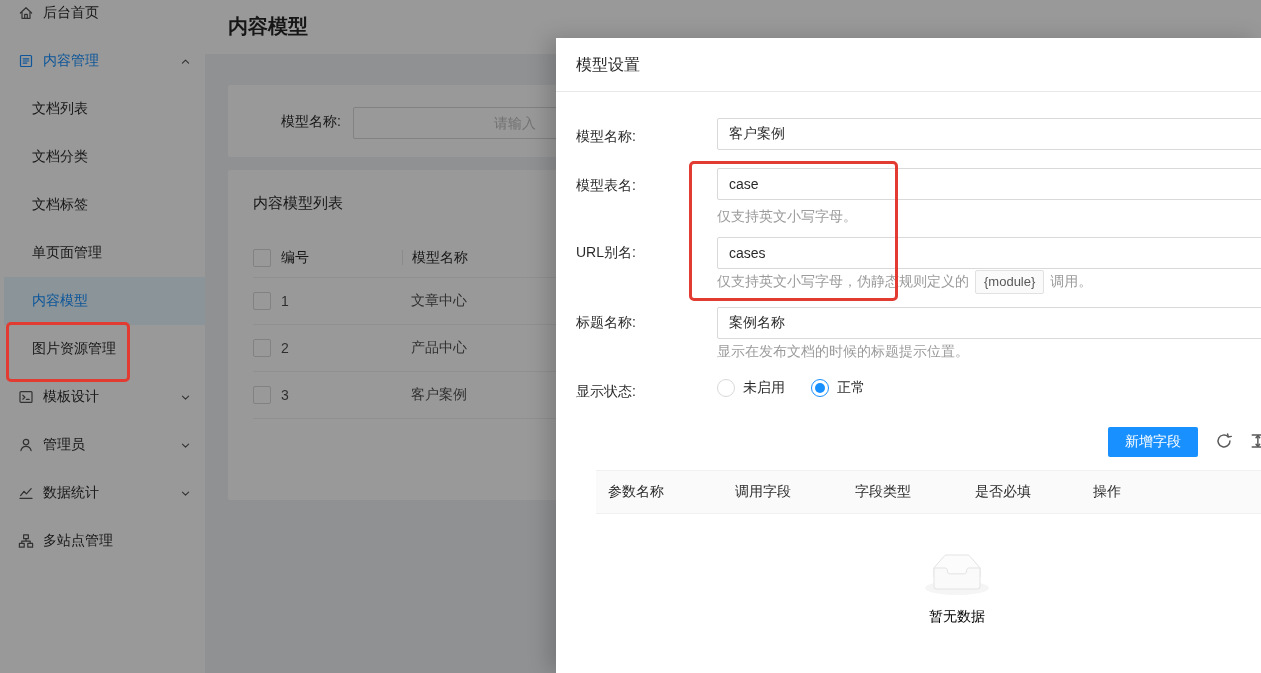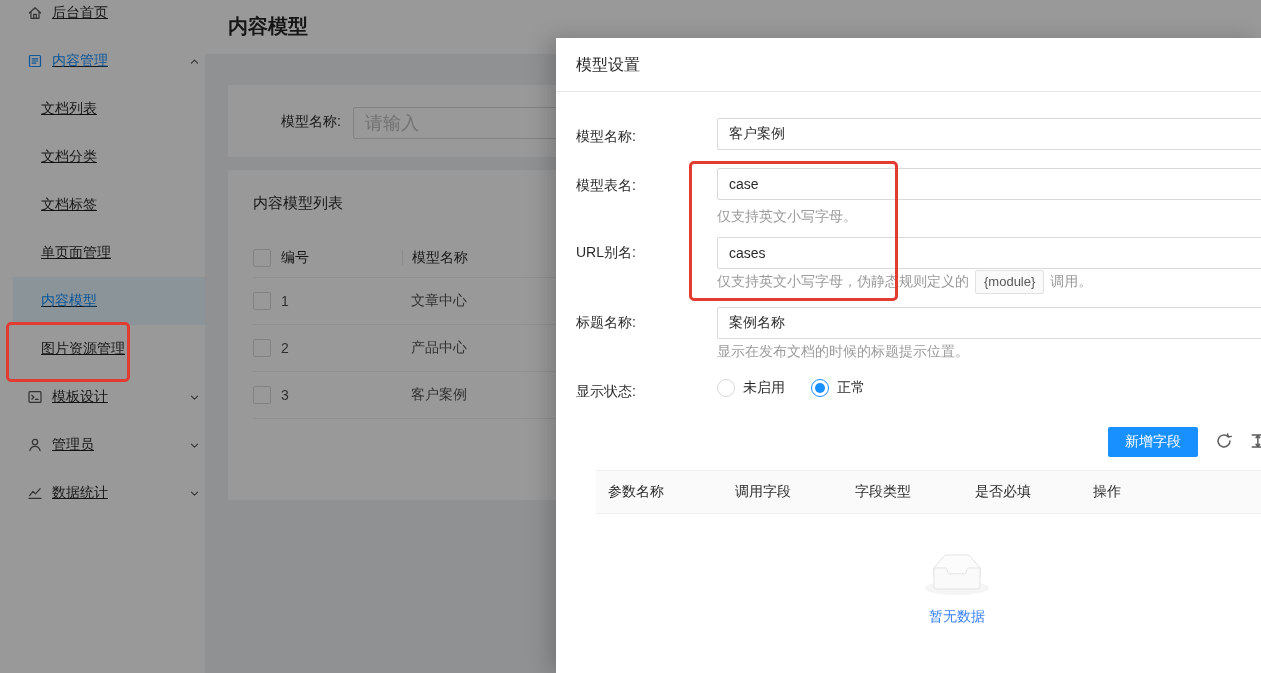--- a/index.html
+++ b/index.html
@@ -1,21 +1,21 @@
 <!DOCTYPE html>
 <html><head>
 <meta charset="utf-8">
 <style>
   html,body{margin:0;padding:0;}
   body{width:1261px;height:673px;overflow:hidden;position:relative;background:#fff;
        font-family:"Liberation Sans","DejaVu Sans",sans-serif;font-size:14px;color:rgba(0,0,0,.85);}
   .stage{position:absolute;inset:0;}
 
   
-  .sidebar{position:absolute;left:13px;top:0;width:205px;height:569px;background:#fff;z-index:1;text-decoration:underline;}
+  .sidebar{position:absolute;left:4px;top:0;width:205px;height:569px;background:#fff;z-index:1;}
   .menu{margin-top:-11px;}
   .m-item{position:relative;height:48px;display:flex;align-items:center;padding-left:14px;cursor:pointer;color:rgba(0,0,0,.85);}
   .m-item .lbl{margin-left:9px;}
   .m-item.sub{padding-left:28px;}
   .m-item.sub .lbl{margin-left:0;}
   .m-item.active{background:#e6f7ff;color:#1890ff;}
   .m-item.active::after{content:'';position:absolute;right:0;top:0;bottom:0;width:4px;background:#1890ff;}
   .m-item.parent-active{color:#1890ff;}
   .mi{width:16px;height:16px;flex:0 0 16px;}
   .mi path,.mi rect,.mi circle,.mi polyline{fill:none;stroke:#545454;stroke-width:1.2;stroke-linecap:round;stroke-linejoin:round;}
@@ -24,21 +24,21 @@
   .chev path{fill:none;stroke:#545454;stroke-width:1.6;stroke-linecap:round;stroke-linejoin:round;}
 
   
   .page-header{position:absolute;left:205px;top:0;width:1056px;height:54px;background:#fff;z-index:1;}
   .page-title{position:absolute;left:23px;top:13px;font-size:20px;font-weight:700;}
   .content{position:absolute;left:205px;top:54px;width:1056px;height:619px;background:#f0f2f5;z-index:1;}
   .card{position:absolute;background:#fff;border-radius:2px;}
   .card-search{left:23px;top:31px;width:1012px;height:72px;}
   .search-label{position:absolute;left:53px;top:28px;}
   .search-input{position:absolute;left:125px;top:22px;width:300px;height:30px;border:1px solid #d9d9d9;border-radius:2px;
-                padding:0 11px;font-size:18px;color:rgba(0,0,0,.85);outline:none;font-family:inherit;}
+                padding:0 11px;font-size:14px;color:rgba(0,0,0,.85);outline:none;font-family:inherit;text-align:center;}
   .search-input::placeholder{color:#bfbfbf;}
   .card-list{left:23px;top:116px;width:1012px;height:330px;}
   .list-title{position:absolute;left:25px;top:24px;font-size:15px;font-weight:500;}
   .tbl{position:absolute;left:25px;top:68px;right:0;}
   .trow{display:flex;align-items:center;height:46px;border-bottom:1px solid #f0f0f0;color:rgba(0,0,0,.70);}
   .trow.thead{height:39px;color:rgba(0,0,0,.85);font-weight:500;}
   .cbx{width:16px;height:16px;border:1px solid #d9d9d9;border-radius:2px;background:#fff;margin-left:10px;flex:0 0 16px;cursor:pointer;}
   .c-id{margin-left:10px;width:121px;}
   .c-name{padding-left:9px;}
   .thead .c-name{border-left:1px solid #e8e8e8;line-height:15px;}
@@ -66,21 +66,21 @@
   .tool-icon{position:absolute;top:394px;width:18px;height:18px;cursor:pointer;}
   .tool-icon path{fill:none;stroke:#595959;stroke-width:1.3;stroke-linecap:round;stroke-linejoin:round;}
   .ti-refresh{left:659px;}
   .ti-colheight{left:694px;}
   .d-thead{position:absolute;left:40px;top:432px;width:690px;height:42px;background:#fafafa;
            border-top:1px solid #f0f0f0;border-bottom:1px solid #f0f0f0;display:flex;align-items:center;color:rgba(0,0,0,.85);}
   .d-th{position:relative;padding-left:12px;box-sizing:border-box;}
   .d-th + .d-th::before{content:'';position:absolute;left:0;top:10px;bottom:10px;width:1px;background:#e8e8e8;}
   .w1{width:127px;}.w2{width:120px;}.w3{width:120px;}.w4{width:118px;}.w5{width:195px;}
   .empty-icon{position:absolute;left:369px;top:516px;}
-  .empty-text{position:absolute;left:321px;top:570px;width:160px;text-align:center;color:#3b82f6;}
+  .empty-text{position:absolute;left:321px;top:570px;width:160px;text-align:center;color:#000000;}
 
   
   .anno{position:absolute;border:3px solid #e23b31;border-radius:5px;z-index:40;pointer-events:none;}
   .anno-sidebar{left:6px;top:322px;width:118px;height:54px;}
   .anno-drawer{left:689px;top:161px;width:203px;height:134px;}
 </style>
 </head>
 <body>
 
 <div class="stage">
@@ -153,20 +153,29 @@
         <svg class="mi" viewBox="0 0 16 16">
             <path d="M2 13.4h12"></path>
             <path d="M2.6 10.6L6 6.3 8.4 8.9 13.2 3.6"></path>
           </svg>
         <span class="lbl">数据统计</span>
         <svg class="chev" viewBox="0 0 16 16">
             <path d="M3.5 6l4.5 4.5L12.5 6"></path>
           </svg>
       </div>
 
+      <div class="m-item">
+        <svg class="mi" viewBox="0 0 16 16">
+            <rect x="5.6" y="1.8" width="4.8" height="3.8"></rect>
+            <rect x="1.4" y="10.4" width="4.8" height="3.8"></rect>
+            <rect x="9.8" y="10.4" width="4.8" height="3.8"></rect>
+            <path d="M8 5.6v2.6M3.8 10.4V8.2h8.4v2.2"></path>
+          </svg>
+        <span class="lbl">多站点管理</span>
+      </div>
 
     </div>
   </aside>
 
   <div class="page-header">
     <div class="page-title">内容模型</div>
   </div>
 
   <div class="content">
 

